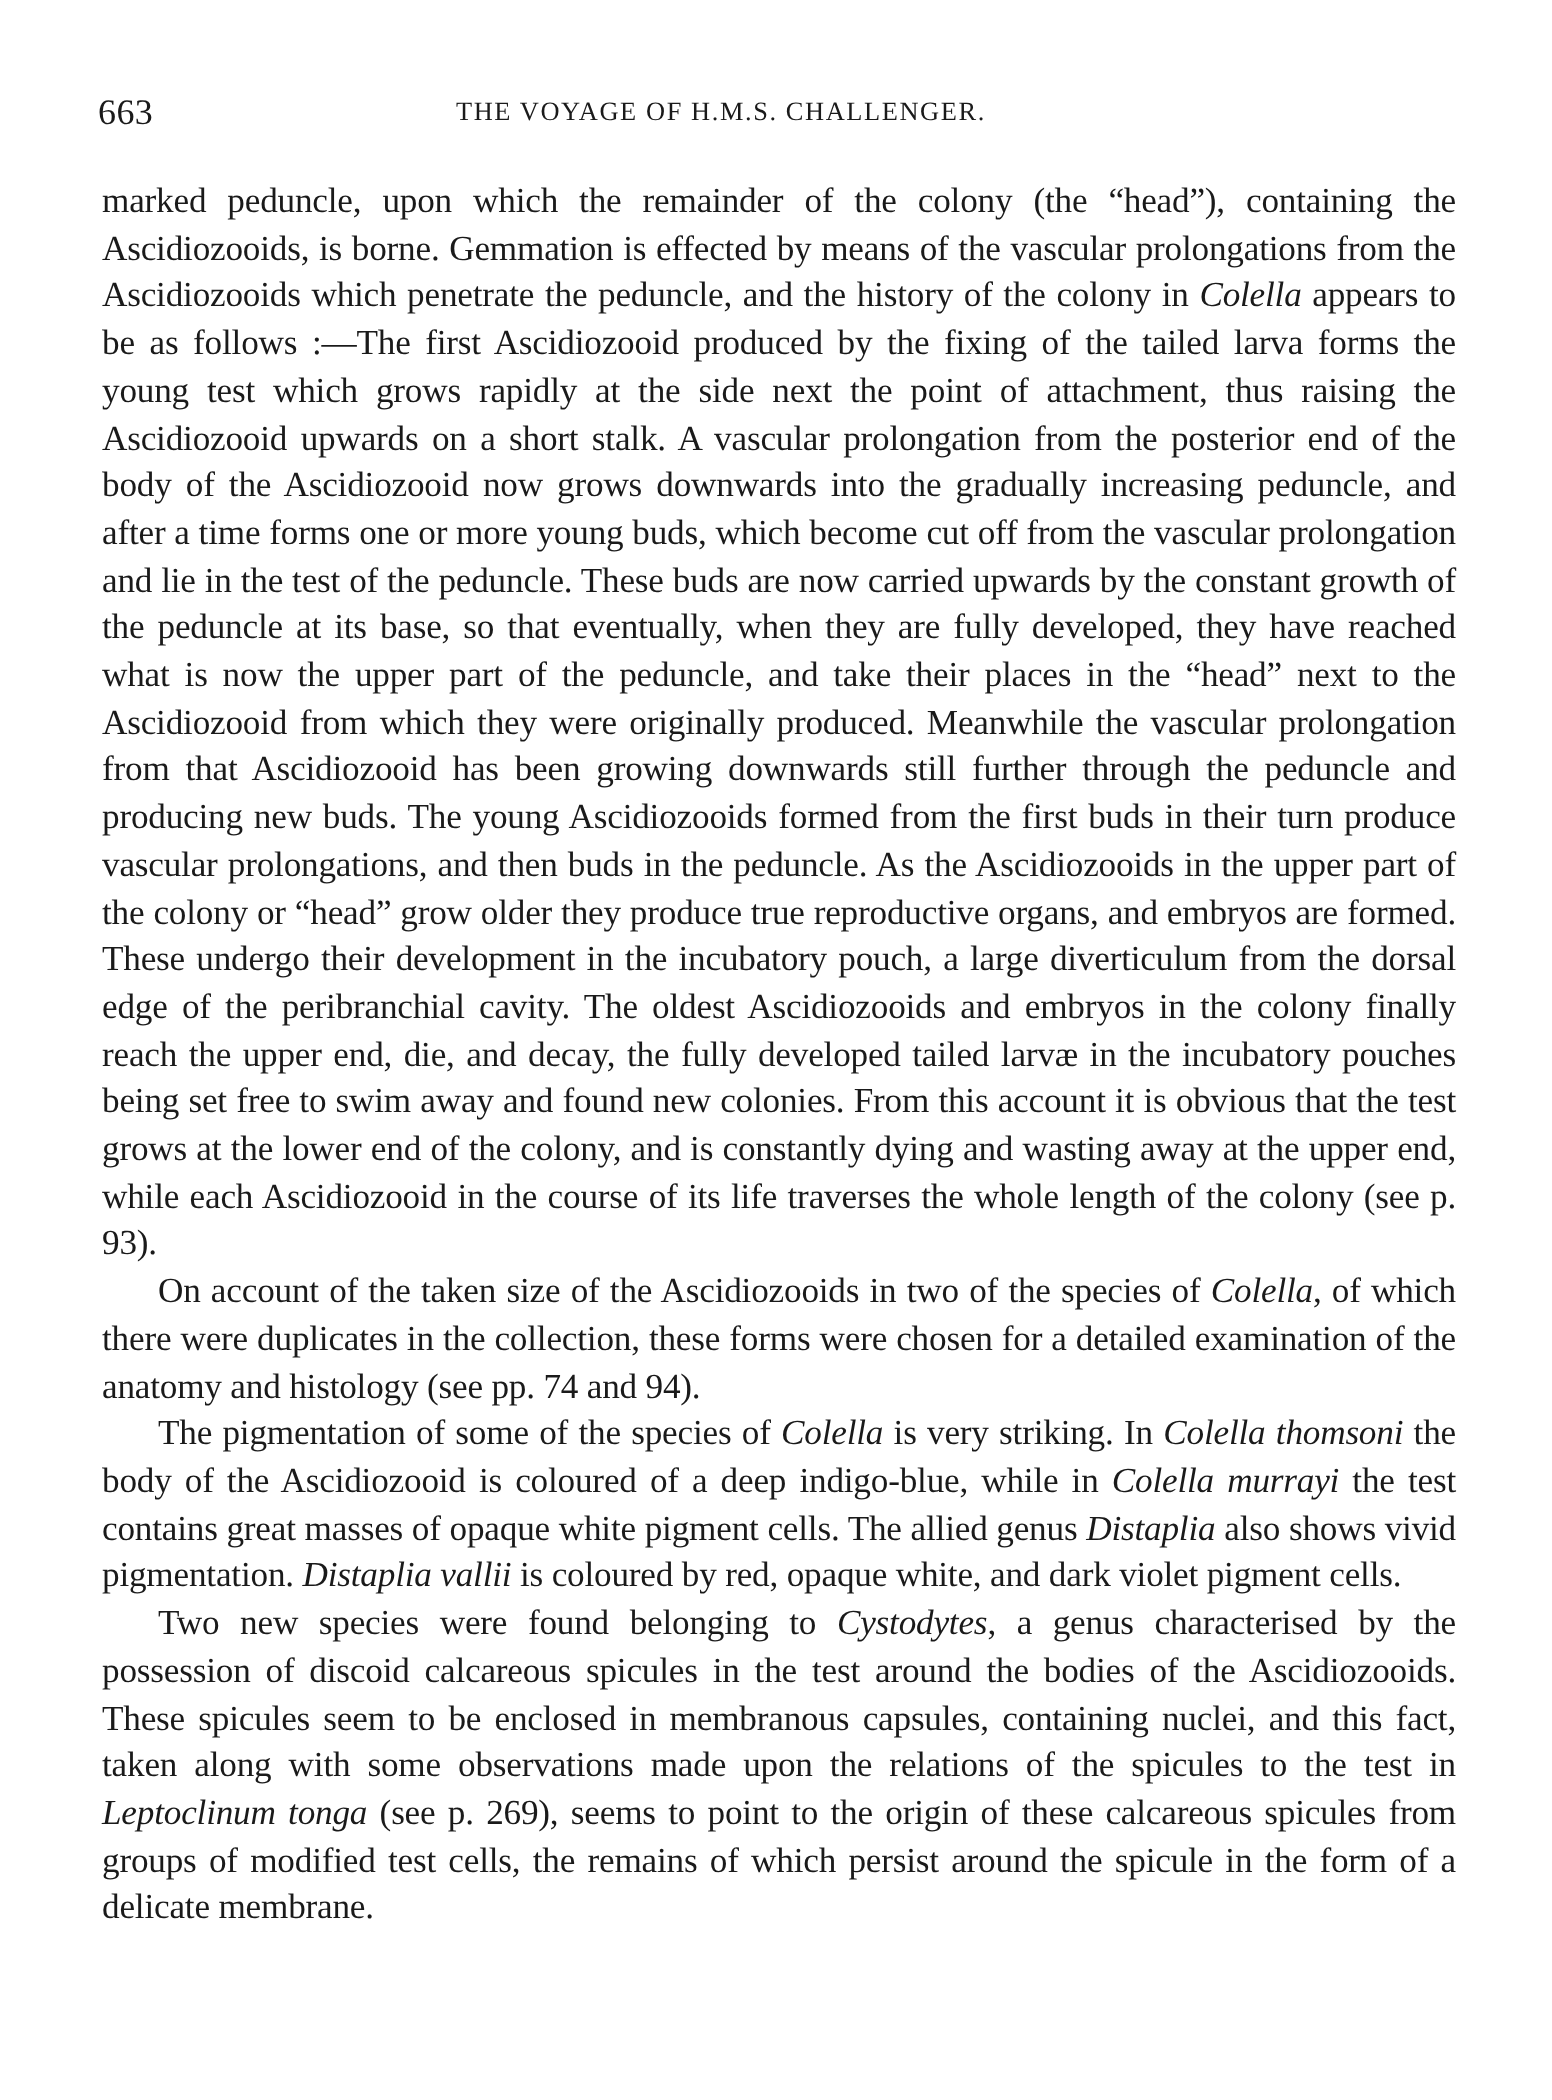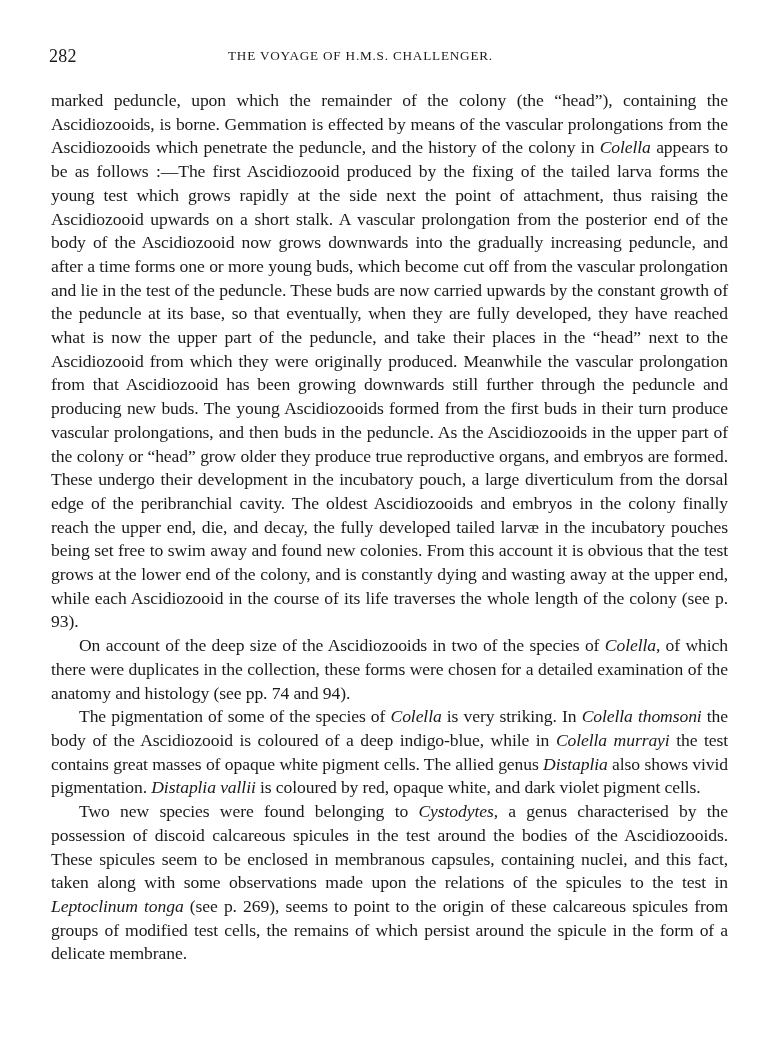--- a/index.html
+++ b/index.html
@@ -19,21 +19,21 @@
     text-align: justify; letter-spacing: -0.1px;
   }
   .para { margin: 0; text-indent: 0; }
   .para.indent { text-indent: 28px; }
   .para.first { text-indent: 0; }
   em { font-style: italic; }
 </style>
 </head>
 <body>
 
-<div class="page-number">282</div>
+<div class="page-number">663</div>
 <div class="running-head">THE VOYAGE OF H.M.S. CHALLENGER.</div>
 
 <div class="body-text">
   <p class="para first"><span>marked peduncle, upon which the remainder of the colony (the “head”), containing the Ascidiozooids, is borne.   Gemmation is effected by means of the vascular prolongations from the Ascidiozooids which penetrate the peduncle, and the history of the colony in </span><em>Colella</em><span> appears to be as follows :—The first Ascidiozooid produced by the fixing of the tailed larva forms the young test which grows rapidly at the side next the point of attachment, thus raising the Ascidiozooid upwards on a short stalk.   A vascular prolongation from the posterior end of the body of the Ascidiozooid now grows downwards into the gradually increasing peduncle, and after a time forms one or more young buds, which become cut off from the vascular prolongation and lie in the test of the peduncle.   These buds are now carried upwards by the constant growth of the peduncle at its base, so that eventually, when they are fully developed, they have reached what is now the upper part of the peduncle, and take their places in the “head” next to the Ascidiozooid from which they were originally produced.   Meanwhile the vascular prolongation from that Ascidiozooid has been growing downwards still further through the peduncle and producing new buds.   The young Ascidiozooids formed from the first buds in their turn produce vascular prolongations, and then buds in the peduncle.   As the Ascidiozooids in the upper part of the colony or “head” grow older they produce true reproductive organs, and embryos are formed.   These undergo their development in the incubatory pouch, a large diverticulum from the dorsal edge of the peribranchial cavity.   The oldest Ascidiozooids and embryos in the colony finally reach the upper end, die, and decay, the fully developed tailed larvæ in the incubatory pouches being set free to swim away and found new colonies.   From this account it is obvious that the test grows at the lower end of the colony, and is constantly dying and wasting away at the upper end, while each Ascidiozooid in the course of its life traverses the whole length of the colony (see p. 93).</span></p>
-  <p class="para indent"><span>On account of the deep size of the Ascidiozooids in two of the species of </span><em>Colella</em><span>, of which there were duplicates in the collection, these forms were chosen for a detailed examination of the anatomy and histology (see pp. 74 and 94).</span></p>
+  <p class="para indent"><span>On account of the taken size of the Ascidiozooids in two of the species of </span><em>Colella</em><span>, of which there were duplicates in the collection, these forms were chosen for a detailed examination of the anatomy and histology (see pp. 74 and 94).</span></p>
   <p class="para indent"><span>The pigmentation of some of the species of </span><em>Colella</em><span> is very striking.   In </span><em>Colella thomsoni</em><span> the body of the Ascidiozooid is coloured of a deep indigo-blue, while in </span><em>Colella murrayi</em><span> the test contains great masses of opaque white pigment cells.   The allied genus </span><em>Distaplia</em><span> also shows vivid pigmentation.   </span><em>Distaplia vallii</em><span> is coloured by red, opaque white, and dark violet pigment cells.</span></p>
   <p class="para indent"><span>Two new species were found belonging to </span><em>Cystodytes</em><span>, a genus characterised by the possession of discoid calcareous spicules in the test around the bodies of the Ascidiozooids. These spicules seem to be enclosed in membranous capsules, containing nuclei, and this fact, taken along with some observations made upon the relations of the spicules to the test in </span><em>Leptoclinum tonga</em><span> (see p. 269), seems to point to the origin of these calcareous spicules from groups of modified test cells, the remains of which persist around the spicule in the form of a delicate membrane.</span></p>
 </div>
 
 </body></html>

